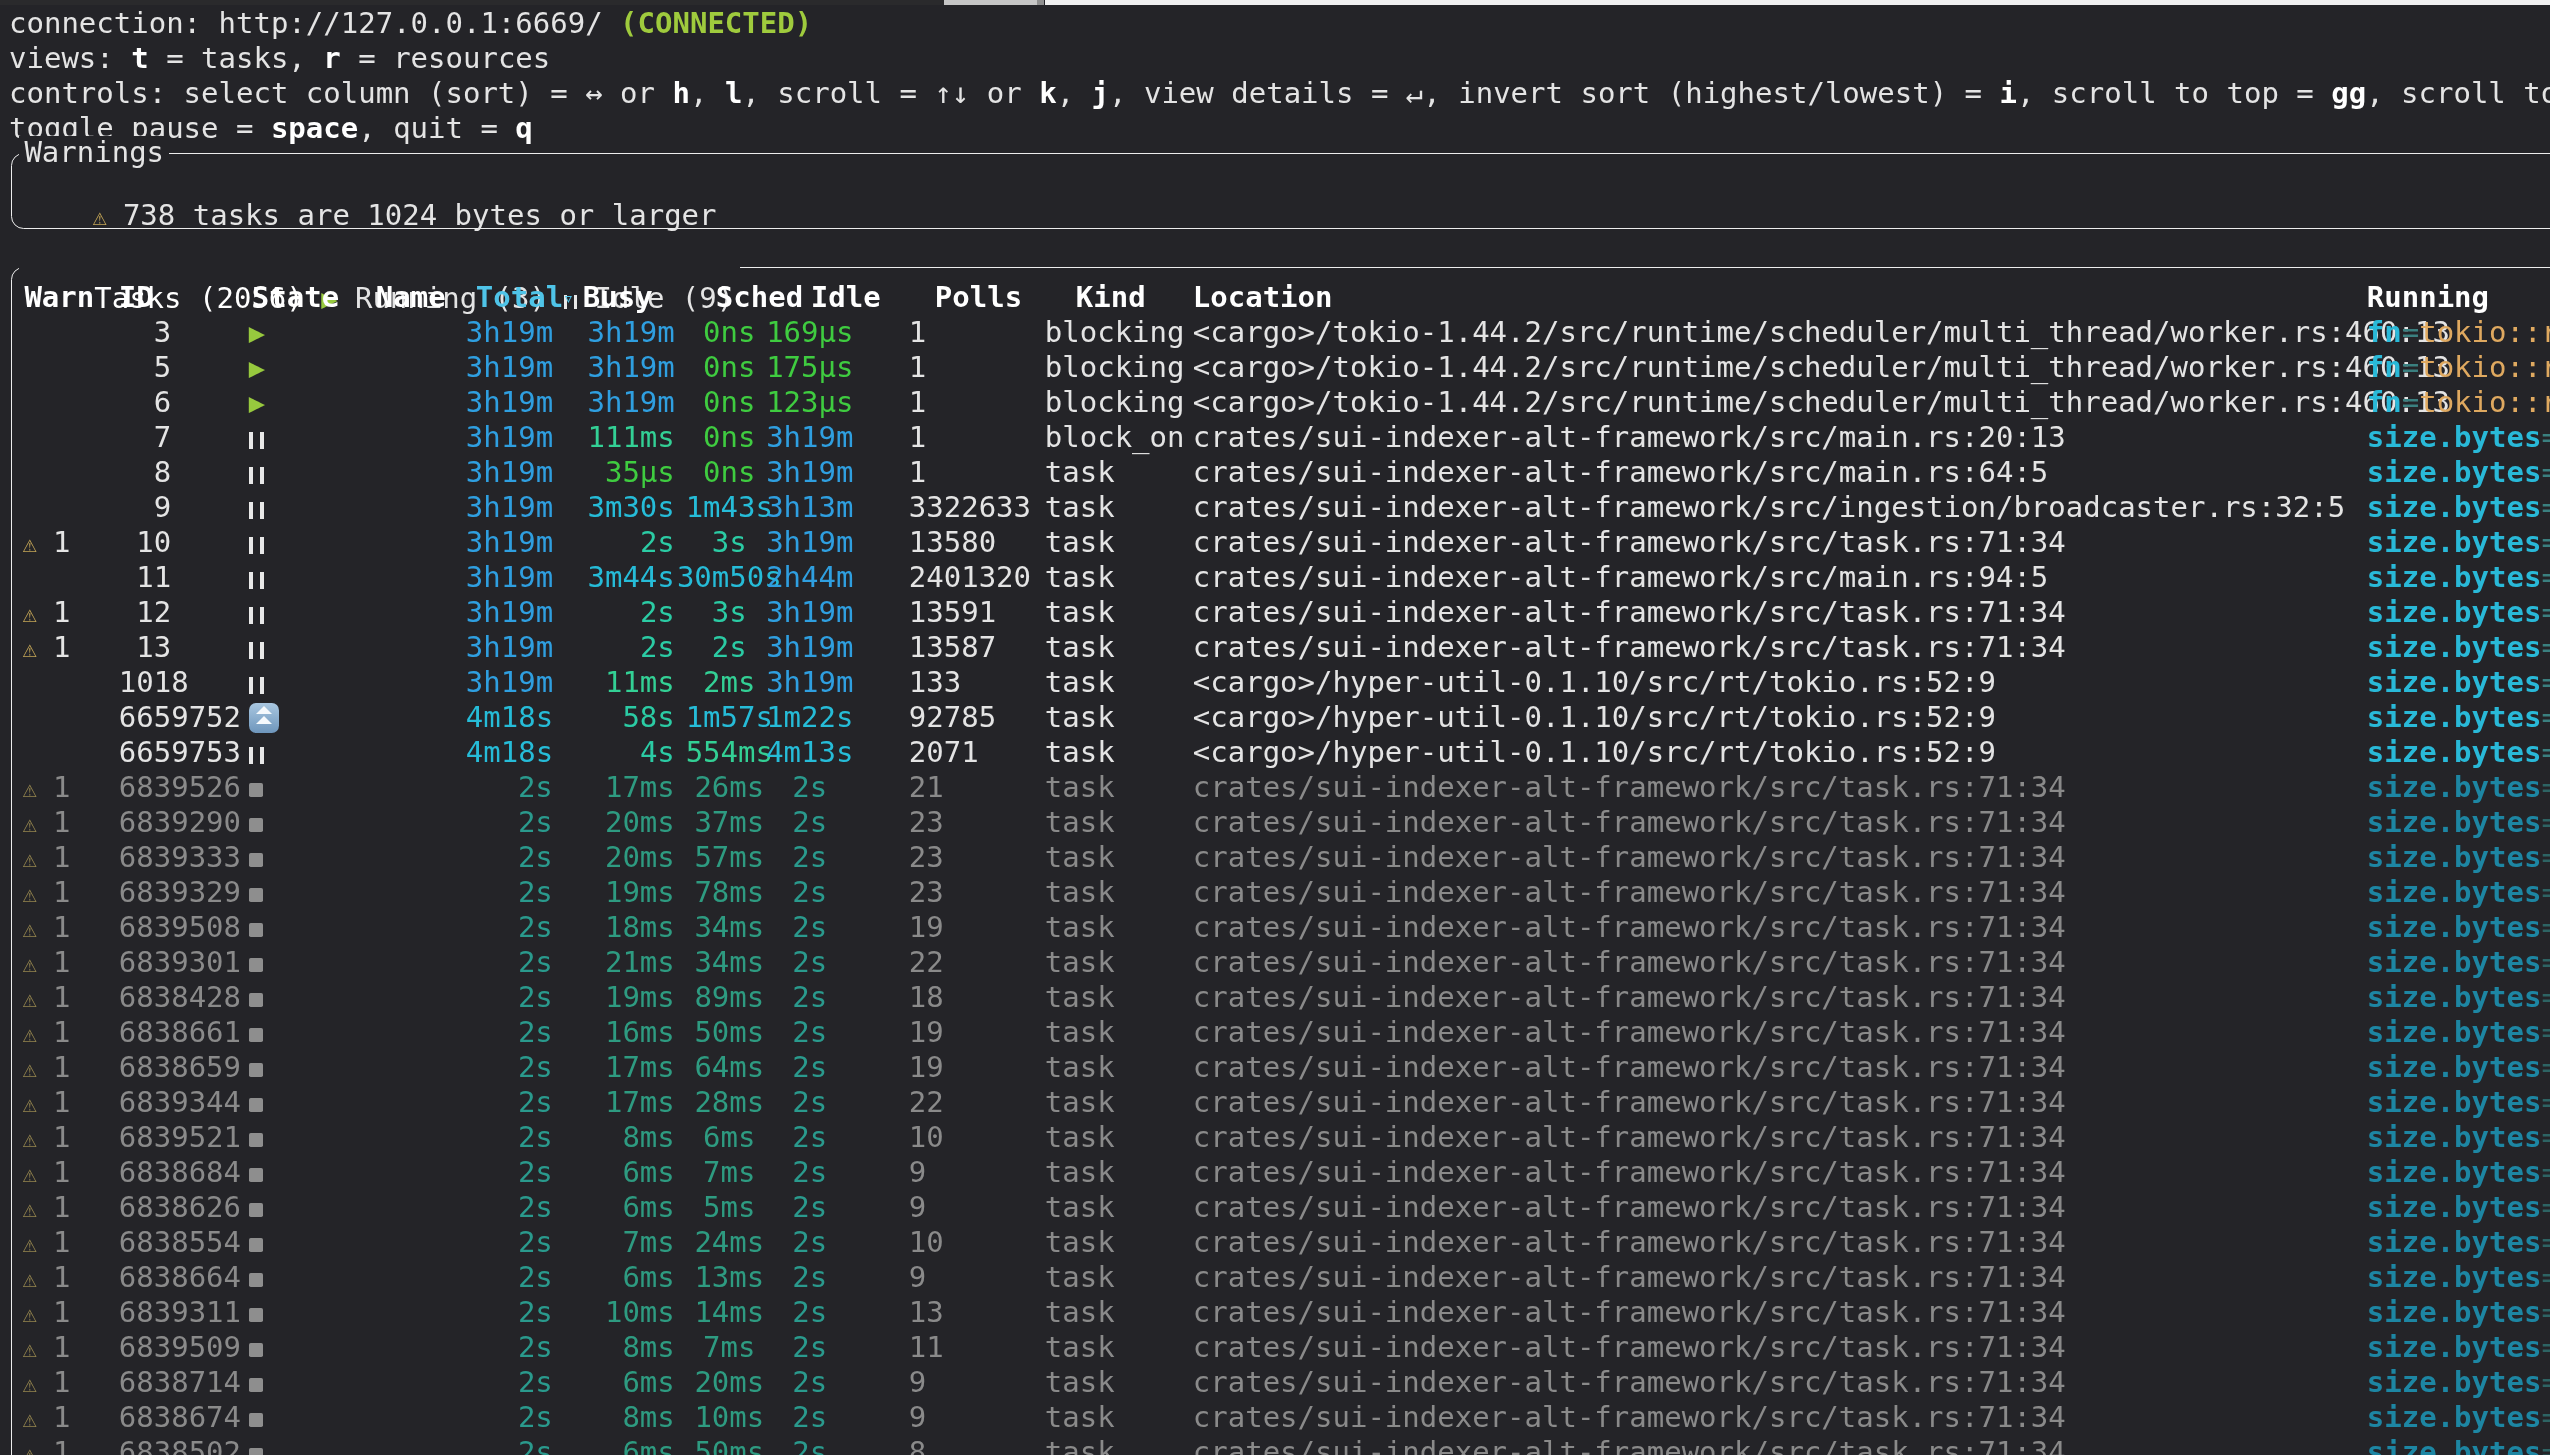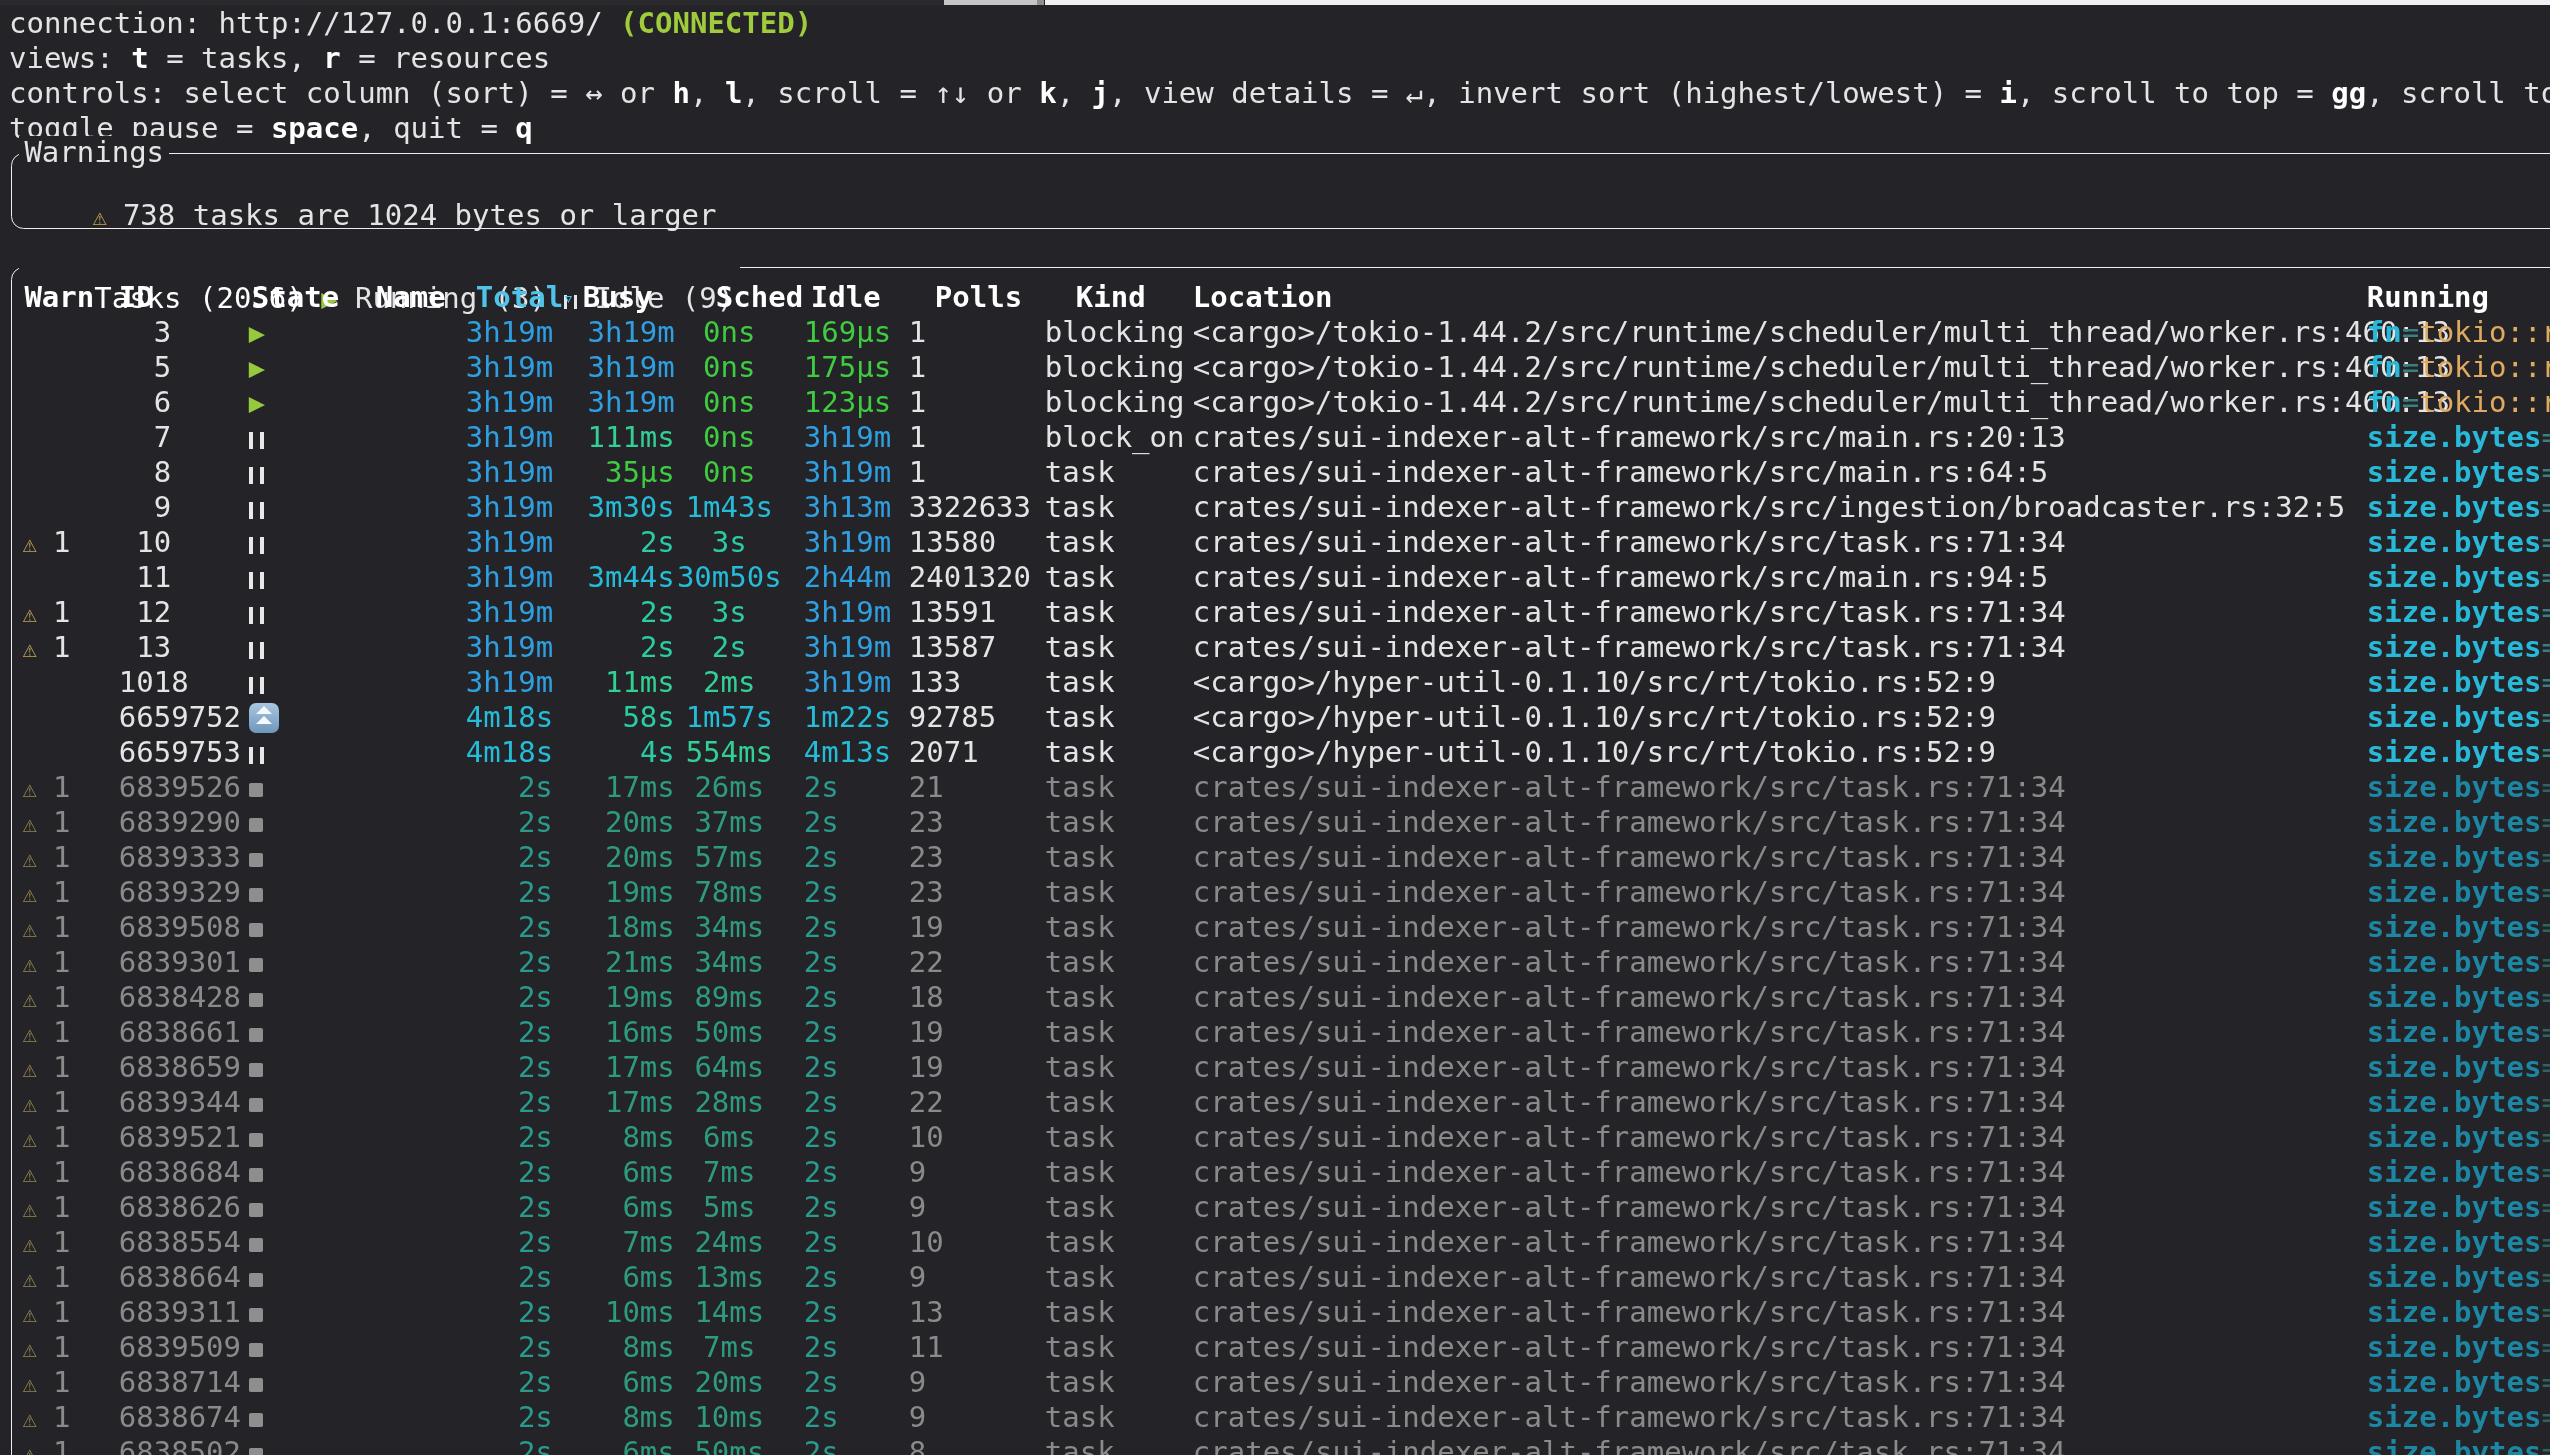--- a/index.html
+++ b/index.html
@@ -30,21 +30,21 @@
   .sortg{font-size:18px;vertical-align:2.7px}
   #rows{position:absolute;top:47px;left:0;right:0}
   .row{position:relative;height:35px;white-space:pre}
   .cell{position:absolute;top:0;white-space:pre}
   .c-warn{left:10.8px}
   .c-id{left:107px;width:126px}
   .c-state{left:237px}
   .c-total{left:454px;width:87px;text-align:right}
   .c-busy{left:541px;width:122px;text-align:right}
   .c-sched{left:663px;width:109px;text-align:center}
-  .c-idle{left:792px;width:112px;text-align:left}
+  .c-idle{left:742px;width:112px;text-align:center}
   .c-polls{left:897px}
   .c-kind{left:1033px}
   .c-loc{left:1181px}
   .c-fields{left:2355px}
   
   .u-h{color:#2F9FE0}.u-m{color:#26BCD8}.u-s{color:#2BCBA4}.u-ms{color:#33D095}.u-us{color:#3FCC40}
   
   .fkey{color:#29B9D8;font-weight:bold}.feq{color:#3A7F7F}.fval{color:#DFA960}
   
   .dim{color:#8A8A8A}

